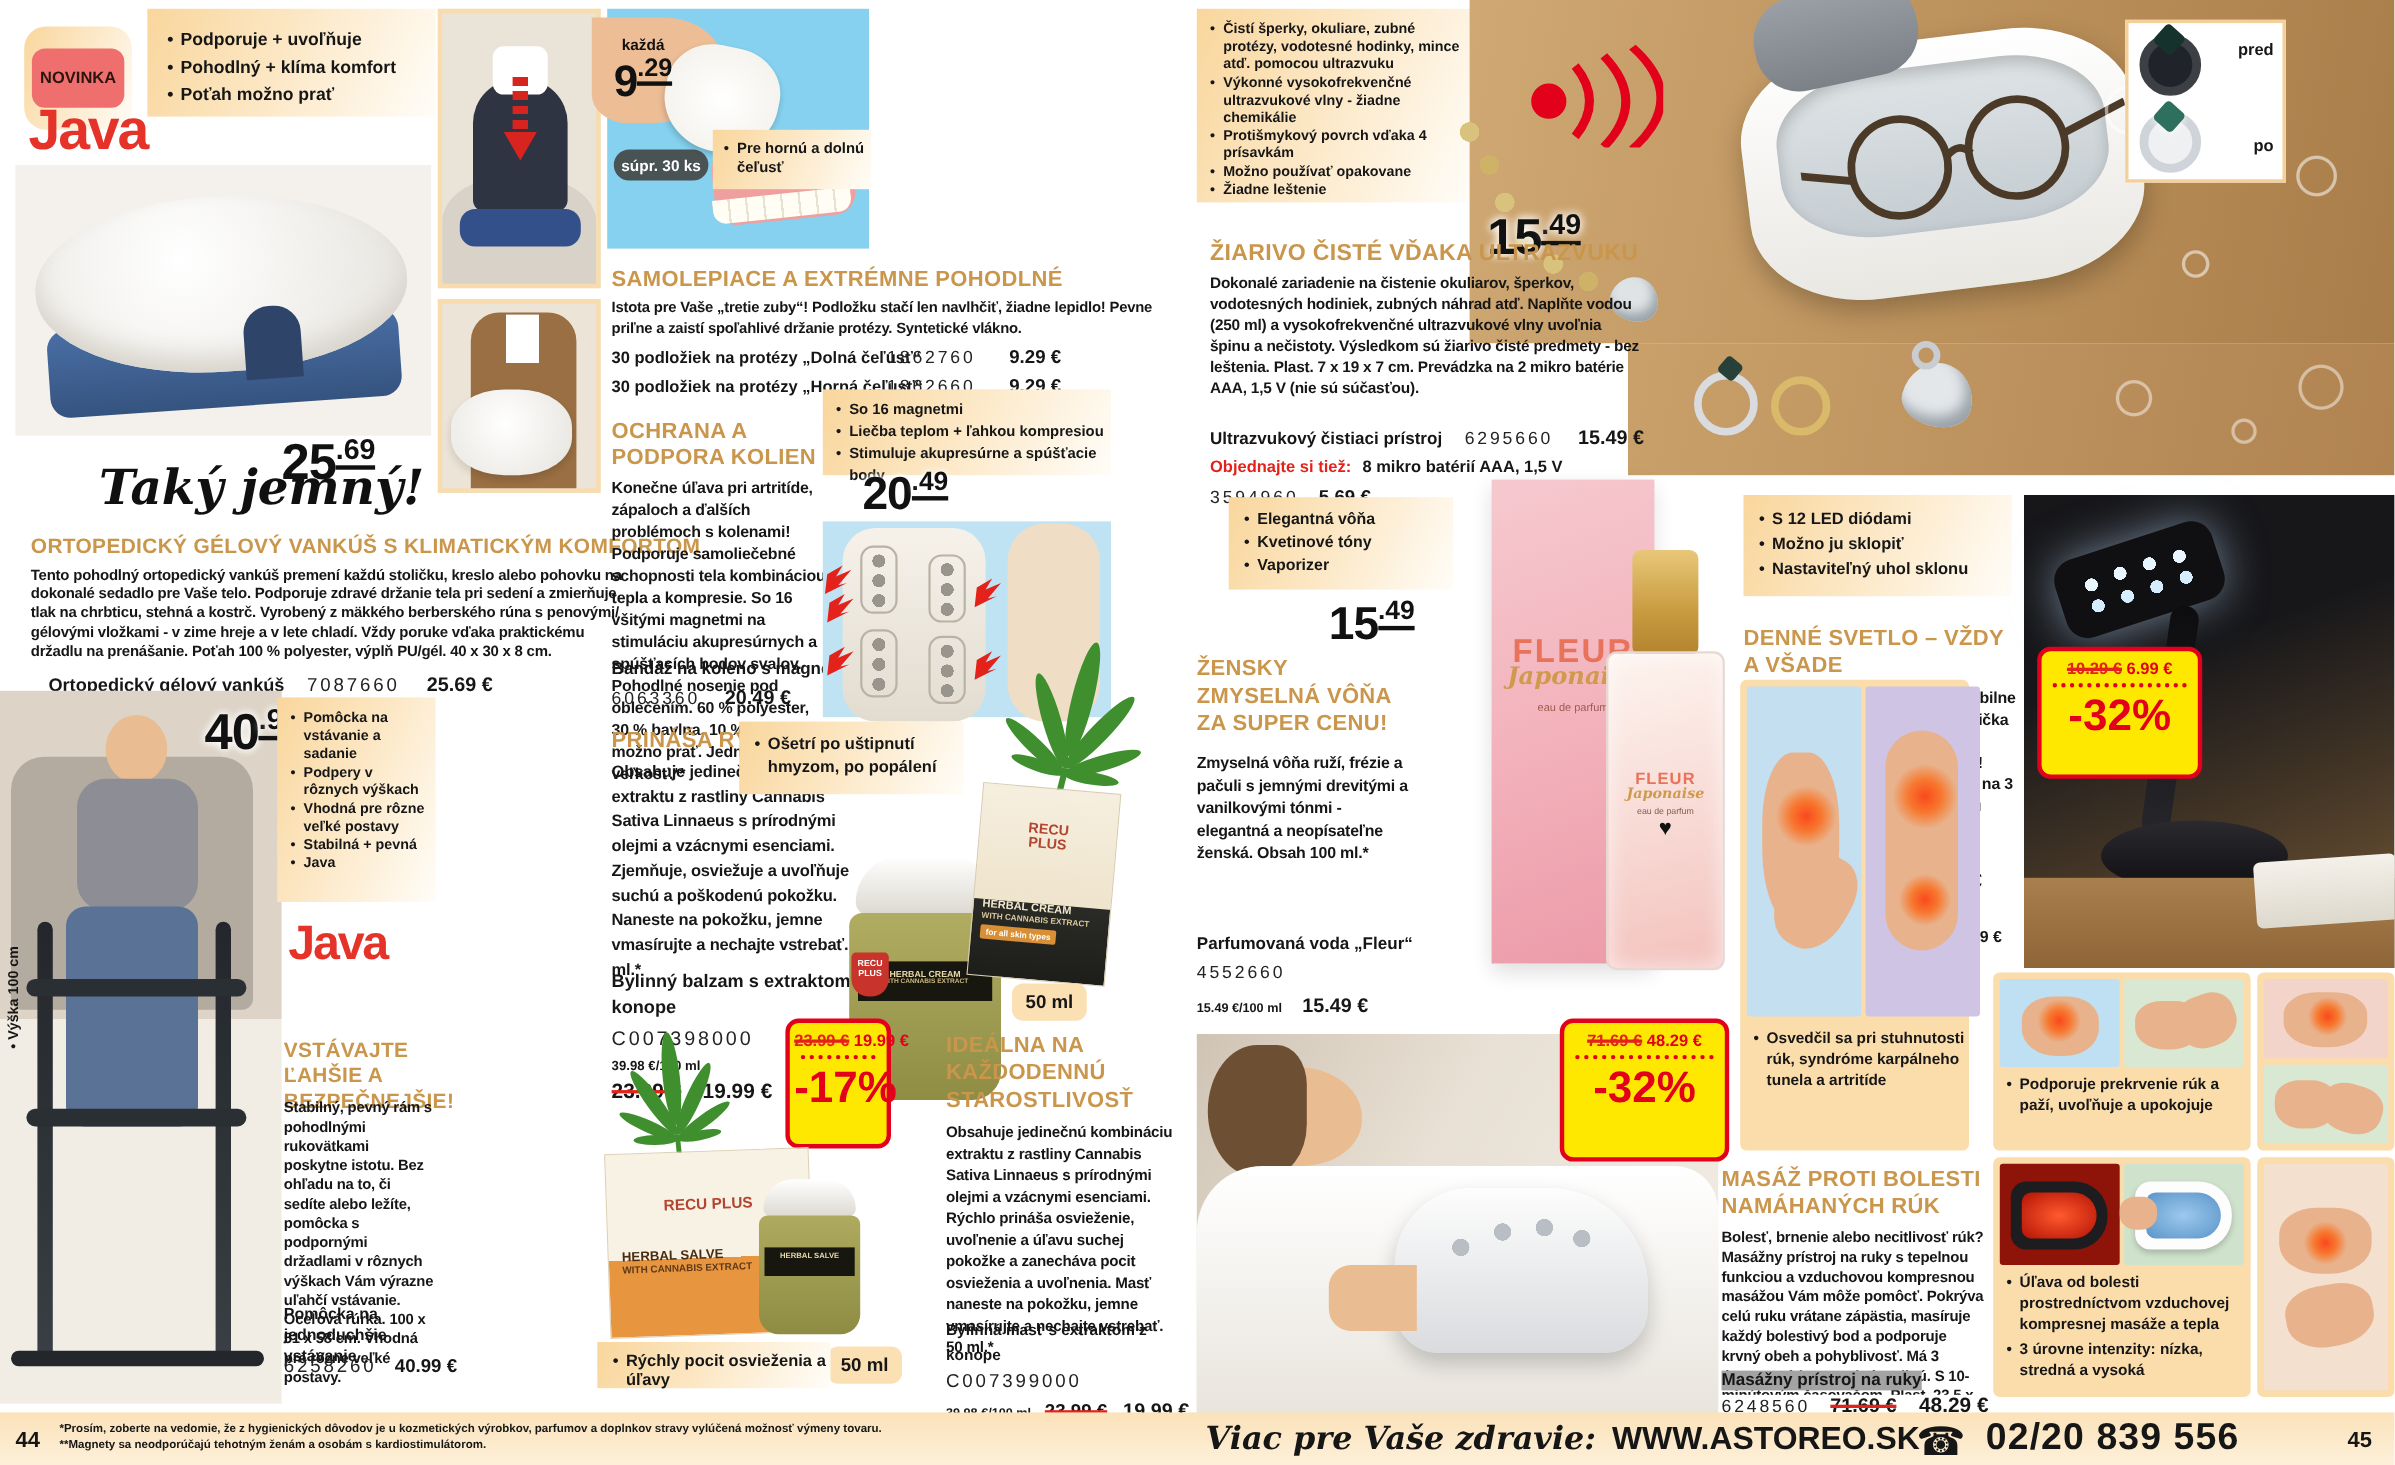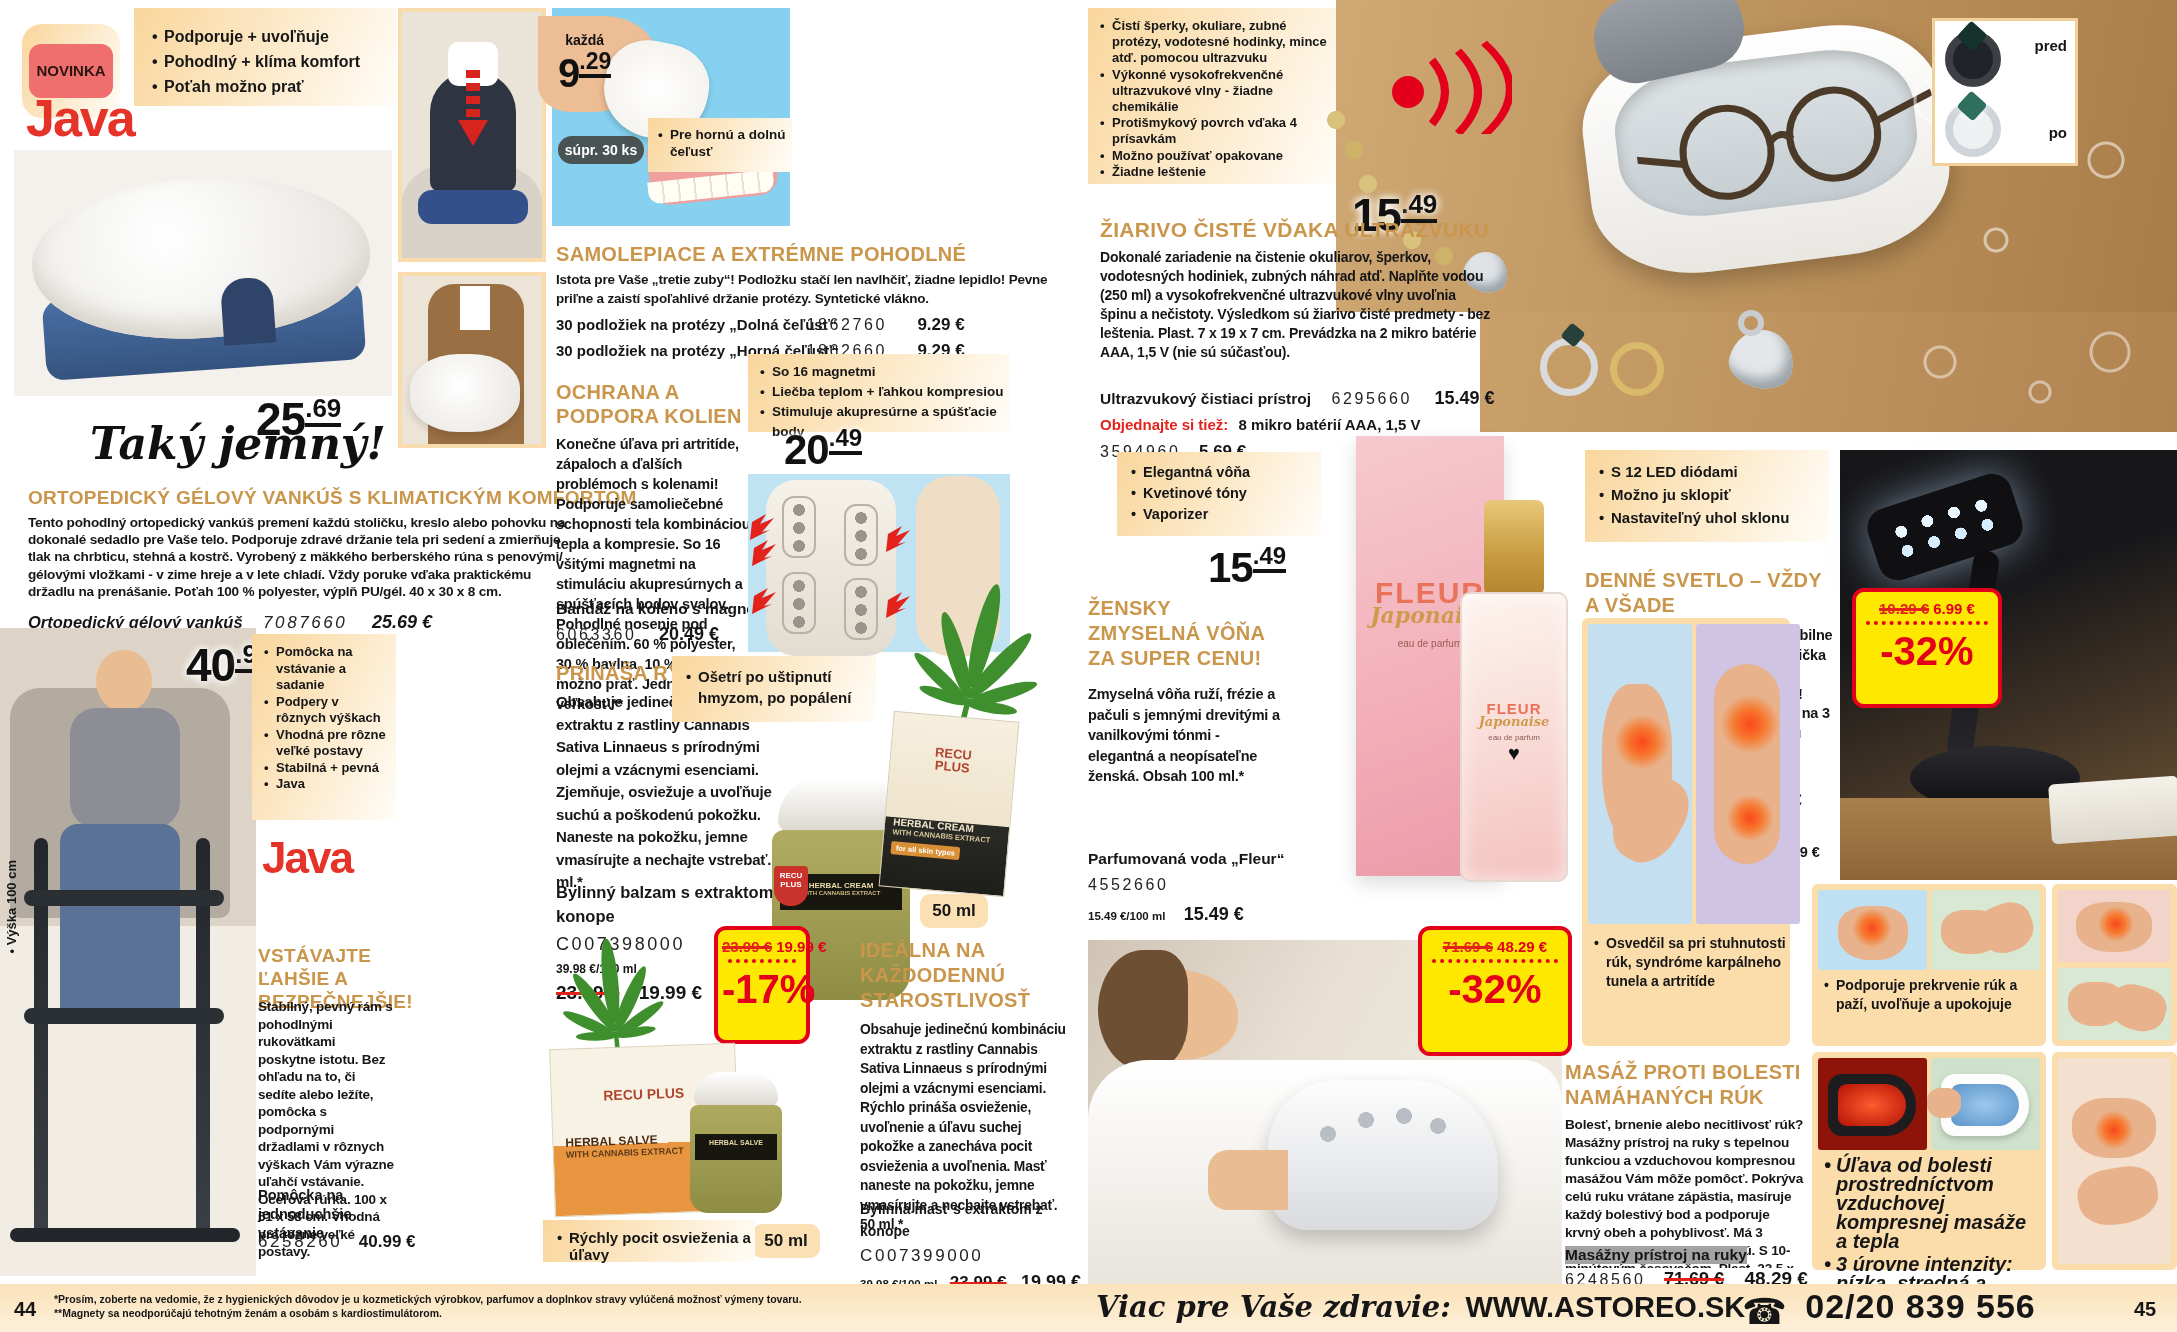--- a/index.html
+++ b/index.html
@@ -57,21 +57,21 @@
   </div>
 
   <div class="b bigprice" style="left:256px;top:392px;">
     <span class="bp-int">25</span><span class="bp-dec">69</span>
   </div>
 
   <div class="b script" style="left:90px;top:418px;font-size:44px;color:#101010;">Taký jemný!</div>
 
   <div class="b gold" style="left:28px;top:487px;font-size:19px;white-space:nowrap;">ORTOPEDICKÝ GÉLOVÝ VANKÚŠ S KLIMATICKÝM KOMFORTOM</div>
   <div class="b bold" style="left:28px;top:514px;width:548px;font-size:13.6px;line-height:17.2px;letter-spacing:-.2px;">Tento pohodlný ortopedický vankúš premení každú stoličku, kreslo alebo pohovku na dokonalé sedadlo pre Vaše telo. Podporuje zdravé držanie tela pri sedení a zmierňuje tlak na chrbticu, stehná a kostrč. Vyrobený z mäkkého berberského rúna s penovými/ gélovými vložkami - v zime hreje a v lete chladí. Vždy poruke vďaka praktickému držadlu na prenášanie. Poťah 100 % polyester, výplň PU/gél. 40 x 30 x 8 cm.</div>
-  <div class="b prodline" style="left:28px;top:612px;font-style:italic;">
+  <div class="b prodline" style="left:44px;top:612px;">
     <span class="bold" style="font-size:16.5px;">Ortopedický gélový vankúš</span>
     <span class="code" style="margin-left:16px;font-size:17px;">7087660</span>
     <span class="bold" style="margin-left:20px;font-size:18px;">25.69 €</span>
   </div>
 
   <div class="b photo" style="left:398px;top:8px;width:148px;height:254px;background:#eae3d7;">
     <div class="b" style="left:0;top:150px;width:140px;height:100px;background:#d8d2c8;border-radius:40% 40% 0 0;"></div>
     <div class="b" style="left:28px;top:60px;width:86px;height:120px;background:#2f3442;border-radius:40px 40px 10px 10px;"></div>
     <div class="b" style="left:46px;top:30px;width:50px;height:44px;background:#fff;border-radius:10px;"></div>
     <div class="b" style="left:64px;top:58px;width:14px;height:52px;background:repeating-linear-gradient(#d8241e 0 8px,transparent 8px 13px);"></div>
@@ -487,21 +487,21 @@
   <div class="b" style="left:1812px;top:1052px;width:234px;height:218px;background:#fbdcab;border-radius:6px;">
     <div class="tile" style="left:6px;top:6px;width:109px;height:92px;background:#8e1308;">
       <div class="b" style="left:10px;top:16px;width:88px;height:62px;background:#1d1d20;border-radius:14px 30px 30px 14px;"></div>
       <div class="b" style="left:20px;top:26px;width:68px;height:42px;background:radial-gradient(#ff5a2e,#b31205);border-radius:10px 24px 24px 10px;"></div>
     </div>
     <div class="tile" style="left:119px;top:6px;width:109px;height:92px;background:#cfe3cc;">
       <div class="b" style="left:10px;top:16px;width:88px;height:62px;background:#fdfdfd;border-radius:14px 30px 30px 14px;box-shadow:0 3px 6px #0003;"></div>
       <div class="b" style="left:20px;top:26px;width:68px;height:42px;background:radial-gradient(#9cc8ee,#5a94c8);border-radius:10px 24px 24px 10px;"></div>
       <div class="hand" style="left:-4px;top:30px;width:34px;height:30px;"></div>
     </div>
-    <div class="blist" style="position:absolute;left:10px;top:104px;width:216px;font-size:20px;line-height:19px;font-style:italic;">
+    <div class="blist" style="position:absolute;left:10px;top:104px;width:216px;font-size:14px;line-height:19px;">
       <div class="bi">Úľava od bolesti prostredníctvom vzduchovej kompresnej masáže a tepla</div>
       <div class="bi" style="margin-top:4px;">3 úrovne intenzity: nízka, stredná a vysoká</div>
     </div>
   </div>
   <div class="b" style="left:2052px;top:1052px;width:125px;height:218px;background:#fbdcab;border-radius:6px;">
     <div class="tile" style="left:6px;top:6px;width:113px;height:206px;background:#f3e0cf;">
       <div class="hand" style="left:14px;top:40px;width:84px;height:60px;"></div>
         <div class="hand" style="left:20px;top:110px;width:80px;height:56px;transform:rotate(-10deg);"></div>
         <div class="pain" style="left:36px;top:52px;width:40px;height:40px;"></div>
     </div>

